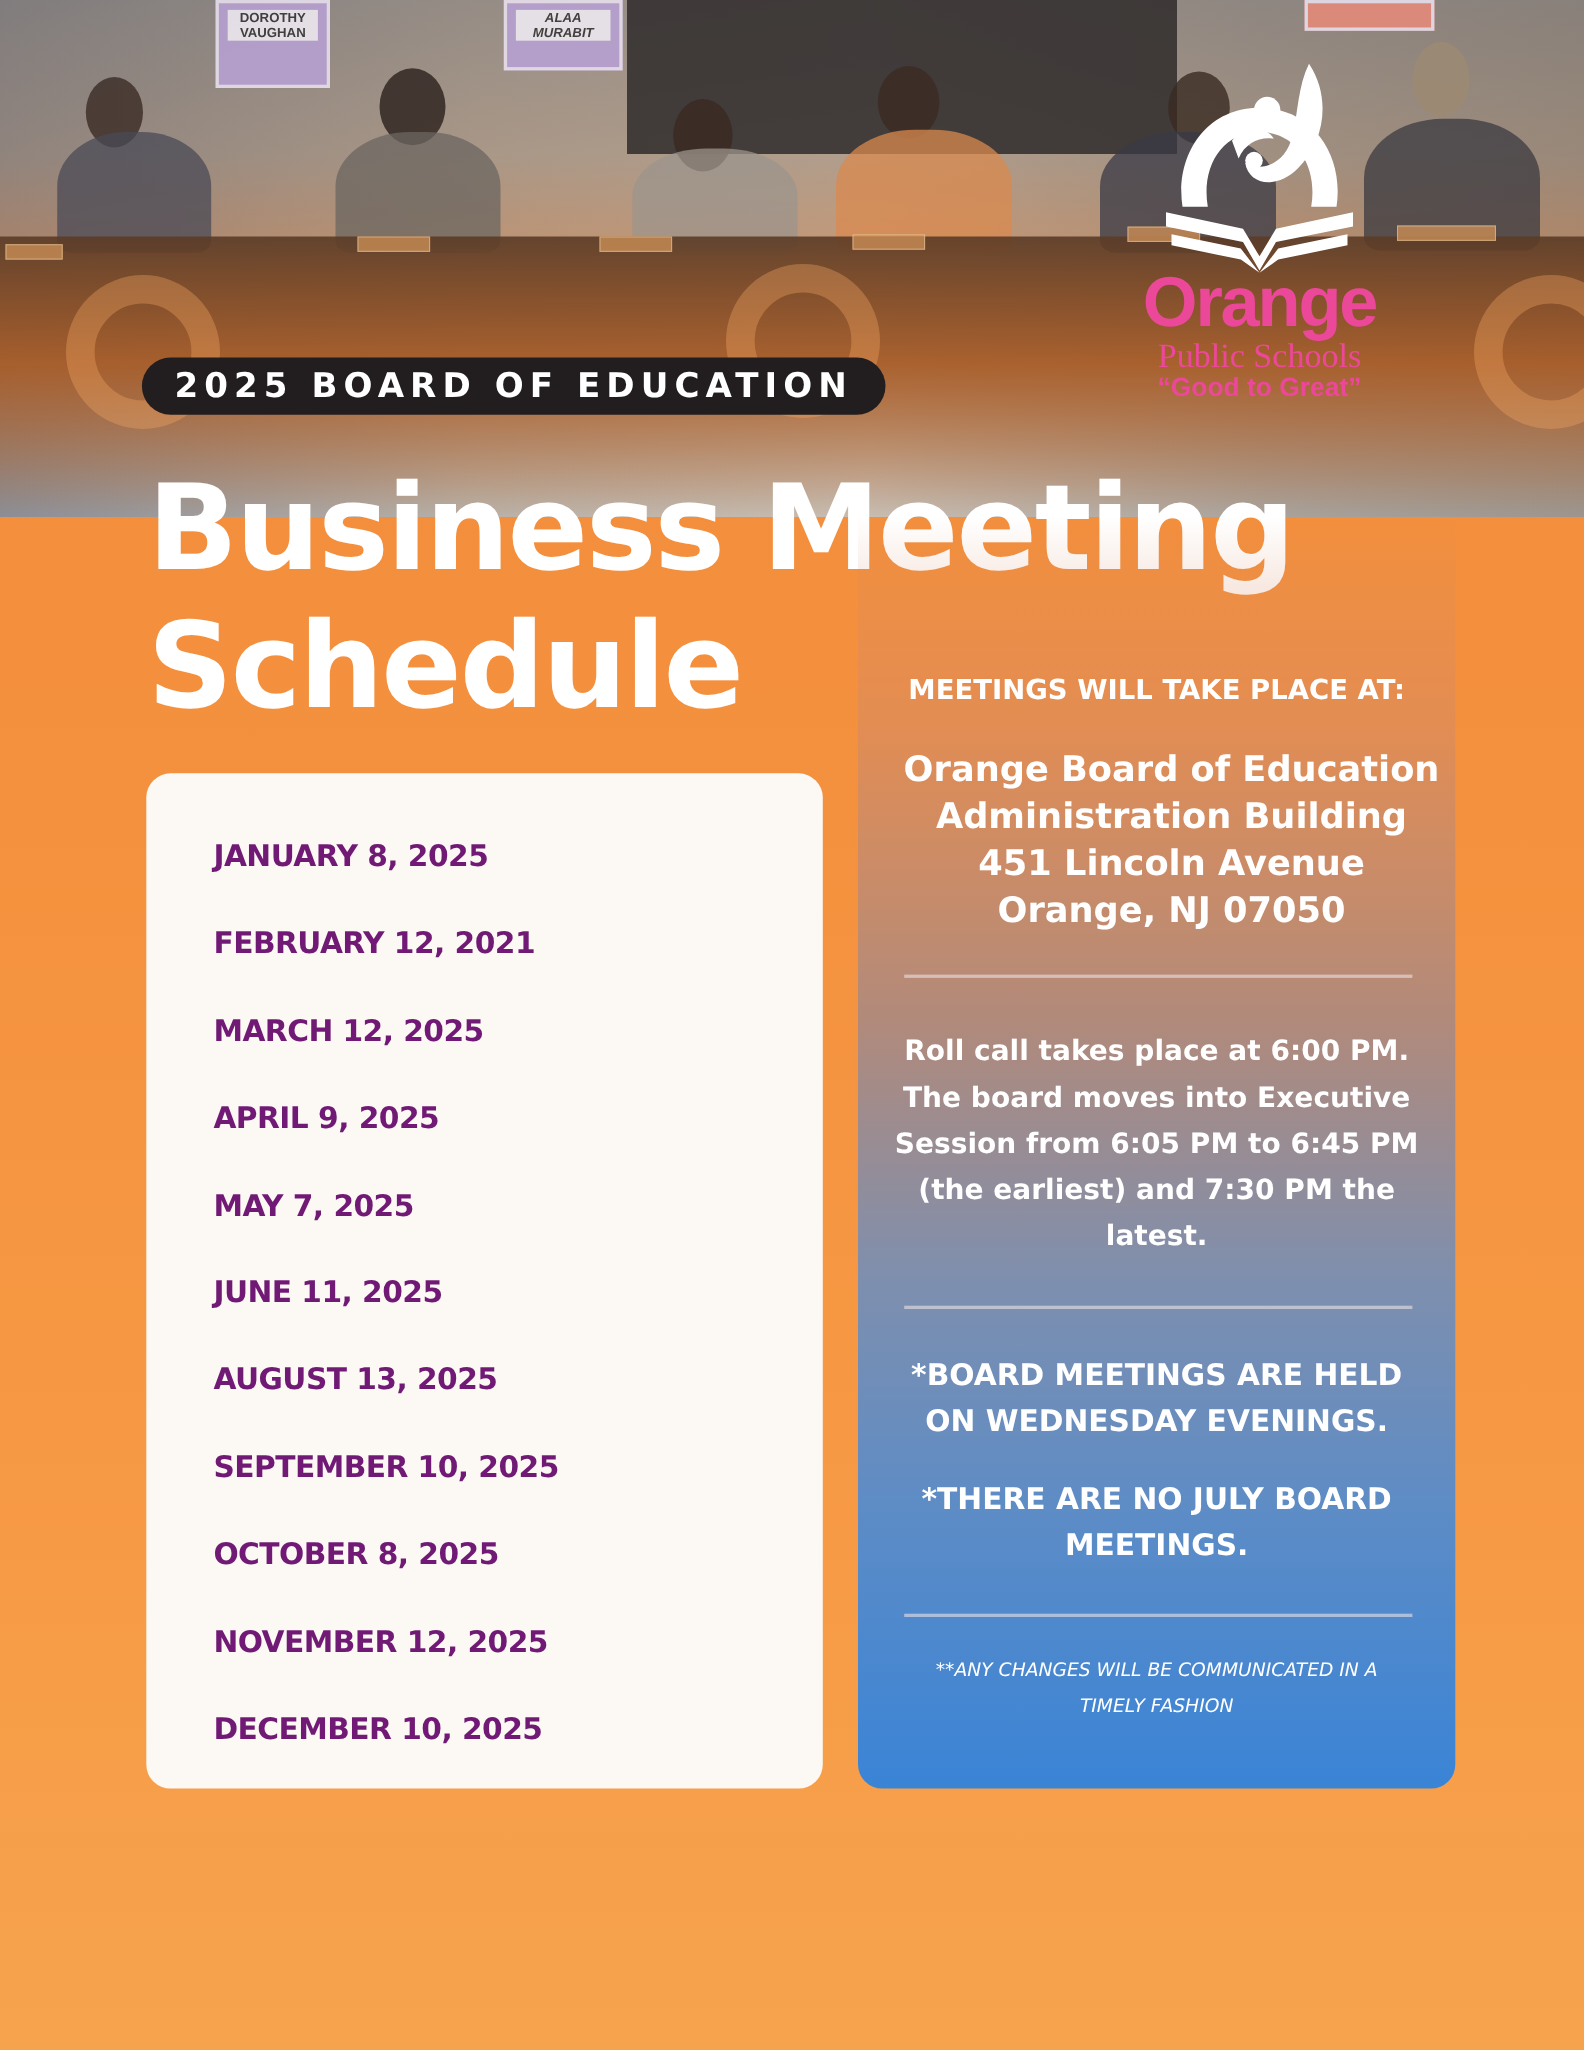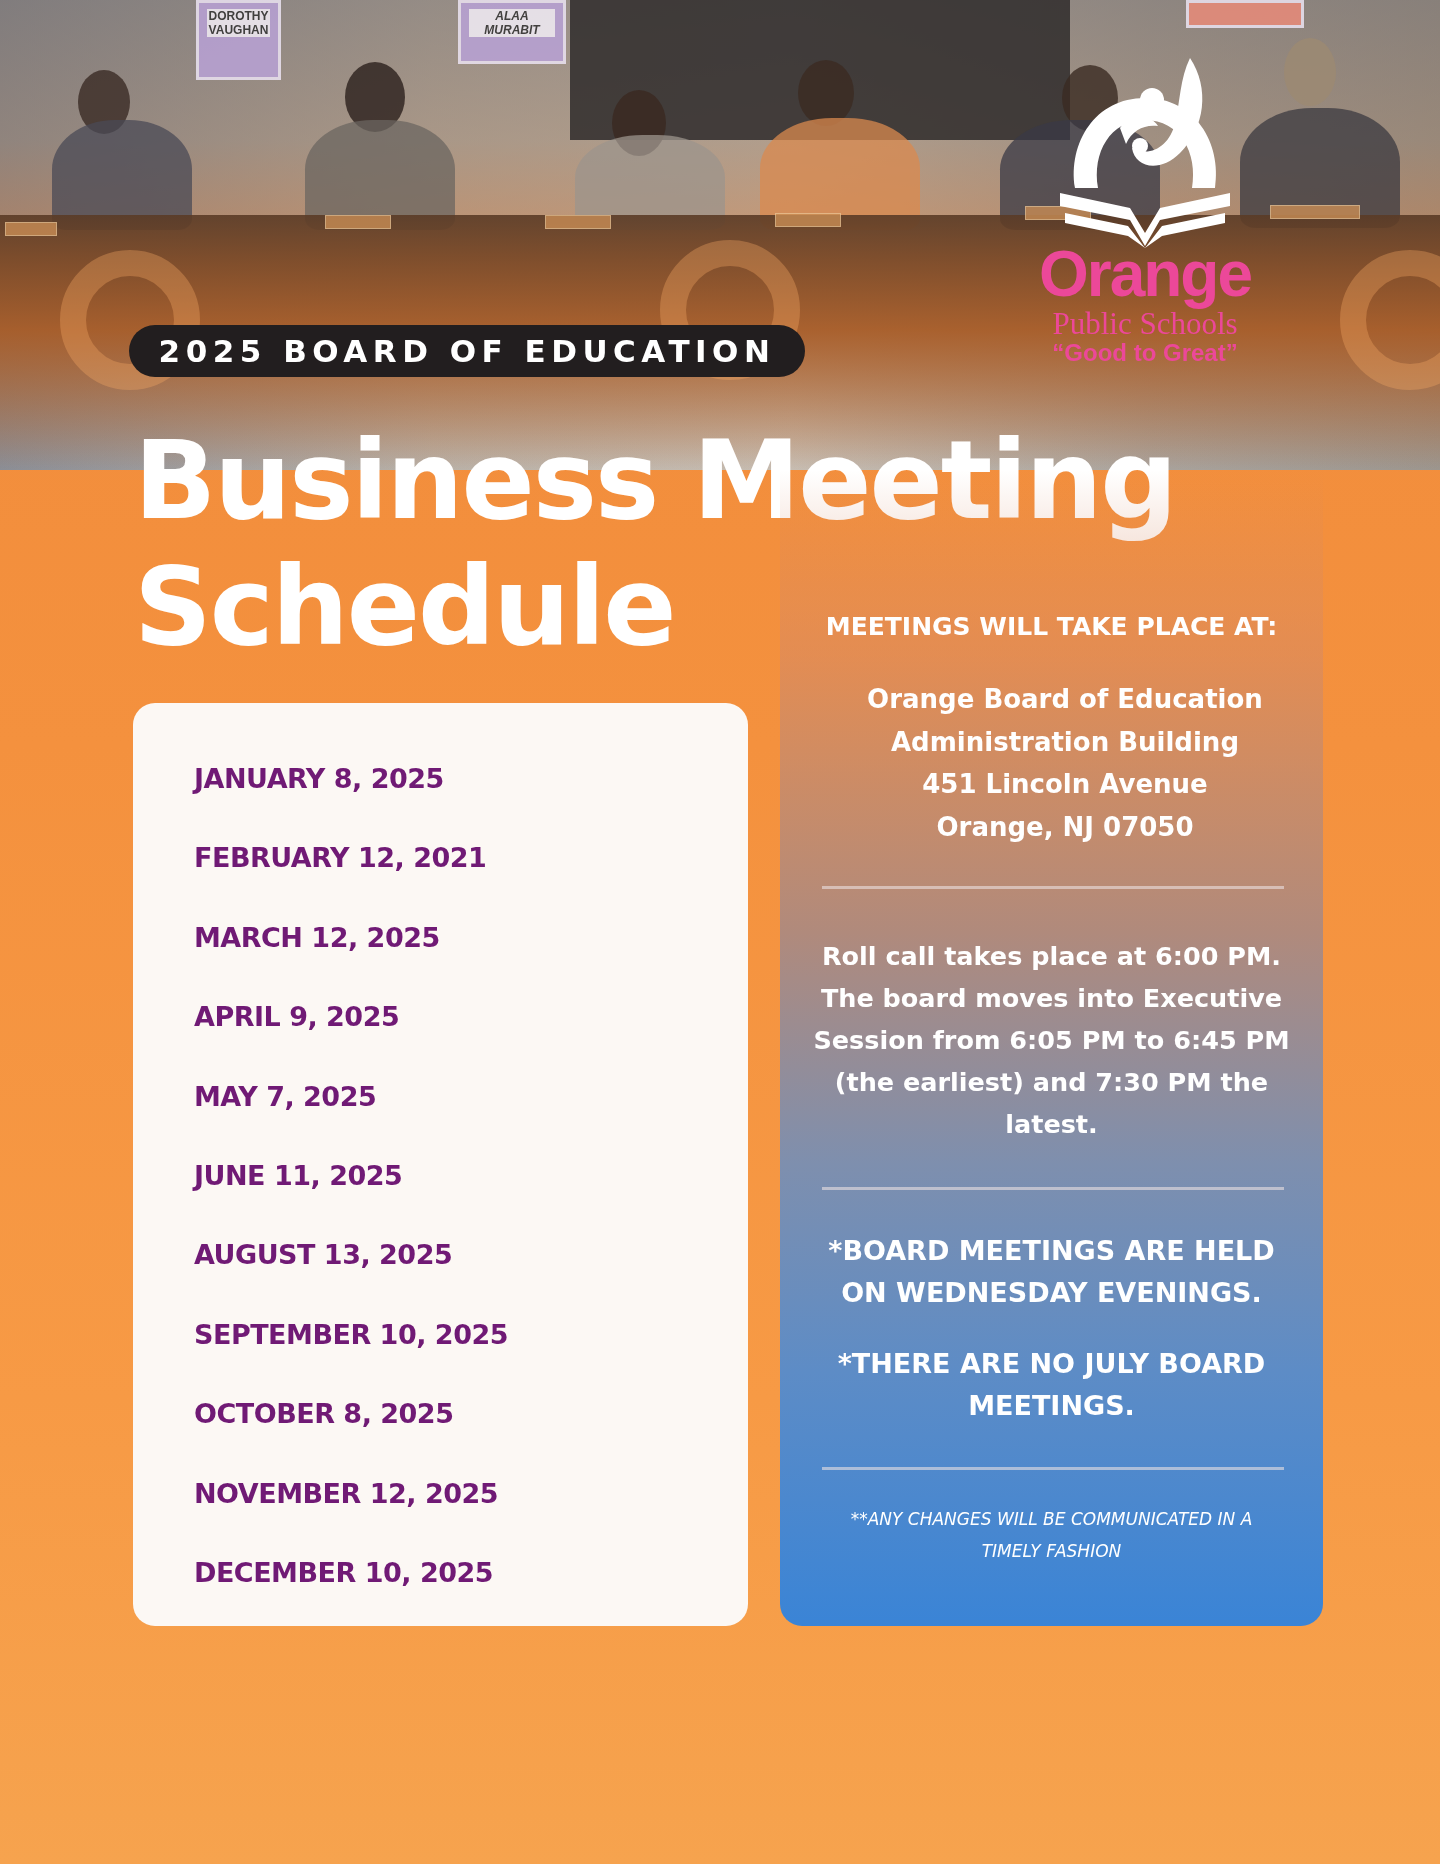--- a/index.html
+++ b/index.html
@@ -54,21 +54,21 @@
   
   .panel {
     position:absolute; left:780px; top:470px; width:543px; height:1156px;
     border-radius: 0 0 22px 22px;
     background: linear-gradient(180deg, rgba(240,150,70,0.0) 0%, rgba(214,138,100,0.55) 16%, #b08a7c 40%, #7e8fae 60%, #5d8cc6 78%, #3a84d6 100%);
     color:#fff; text-align:center;
     font-family:"DejaVu Sans",sans-serif;
   }
   .panel .blk { position:absolute; left:0; width:100%; }
   .panel .hdr { top:142px; font-weight:bold; font-size:25px; }
-  .panel .addr { top:208px; font-weight:bold; font-size:26px; line-height:42.5px;padding-left:27px; }
+  .panel .addr { top:208px; font-weight:bold; font-size:32px; line-height:42.5px;padding-left:27px; }
   .panel .rule { position:absolute; left:42px; width:462px; height:3px; background:rgba(235,225,225,0.6); }
   .panel .roll { top:465px; font-weight:bold; font-size:25.5px; line-height:42px; padding:0 30px; }
   .panel .note { font-weight:bold; font-size:27px; line-height:42px; padding:0 25px; }
   .panel .n1 { top:760px; }
   .panel .n2 { top:873px; }
   .panel .chg { top:1033px; font-style:italic; font-size:17px; line-height:32px; font-weight:normal; }
 
   
   .card {
     position:absolute; left:133px; top:703px; width:615px; height:923px;
@@ -78,21 +78,21 @@
   .card li {
     font-family:"DejaVu Sans",sans-serif; font-weight:bold; color:#701a75;
     font-size:27px; line-height:79.4px; letter-spacing:-0.5px; white-space:nowrap;
   }
 </style>
 </head>
 <body>
 
 <div class="photo">
   <div class="wall-dark"></div>
-  <div class="poster" style="left:196px;top:0;width:85px;height:80px;">
+  <div class="poster" style="left:196px;top:0;width:104px;height:80px;">
     <span>DOROTHY VAUGHAN</span>
   </div>
   <div class="poster" style="left:458px;top:0;width:108px;height:64px;font-style:italic;">
     <span>ALAA MURABIT</span>
   </div>
   <div class="poster" style="left:1186px;top:0;width:118px;height:28px;background:#e98b7a;"></div>
 
   <div class="head" style="left:78px;top:70px;width:52px;height:64px;background:#3a2a24;"></div>
   <div class="person" style="left:52px;top:120px;width:140px;height:110px;background:#4a4a55;"></div>
   <div class="head" style="left:345px;top:62px;width:60px;height:70px;background:#2a1f1b;"></div>

